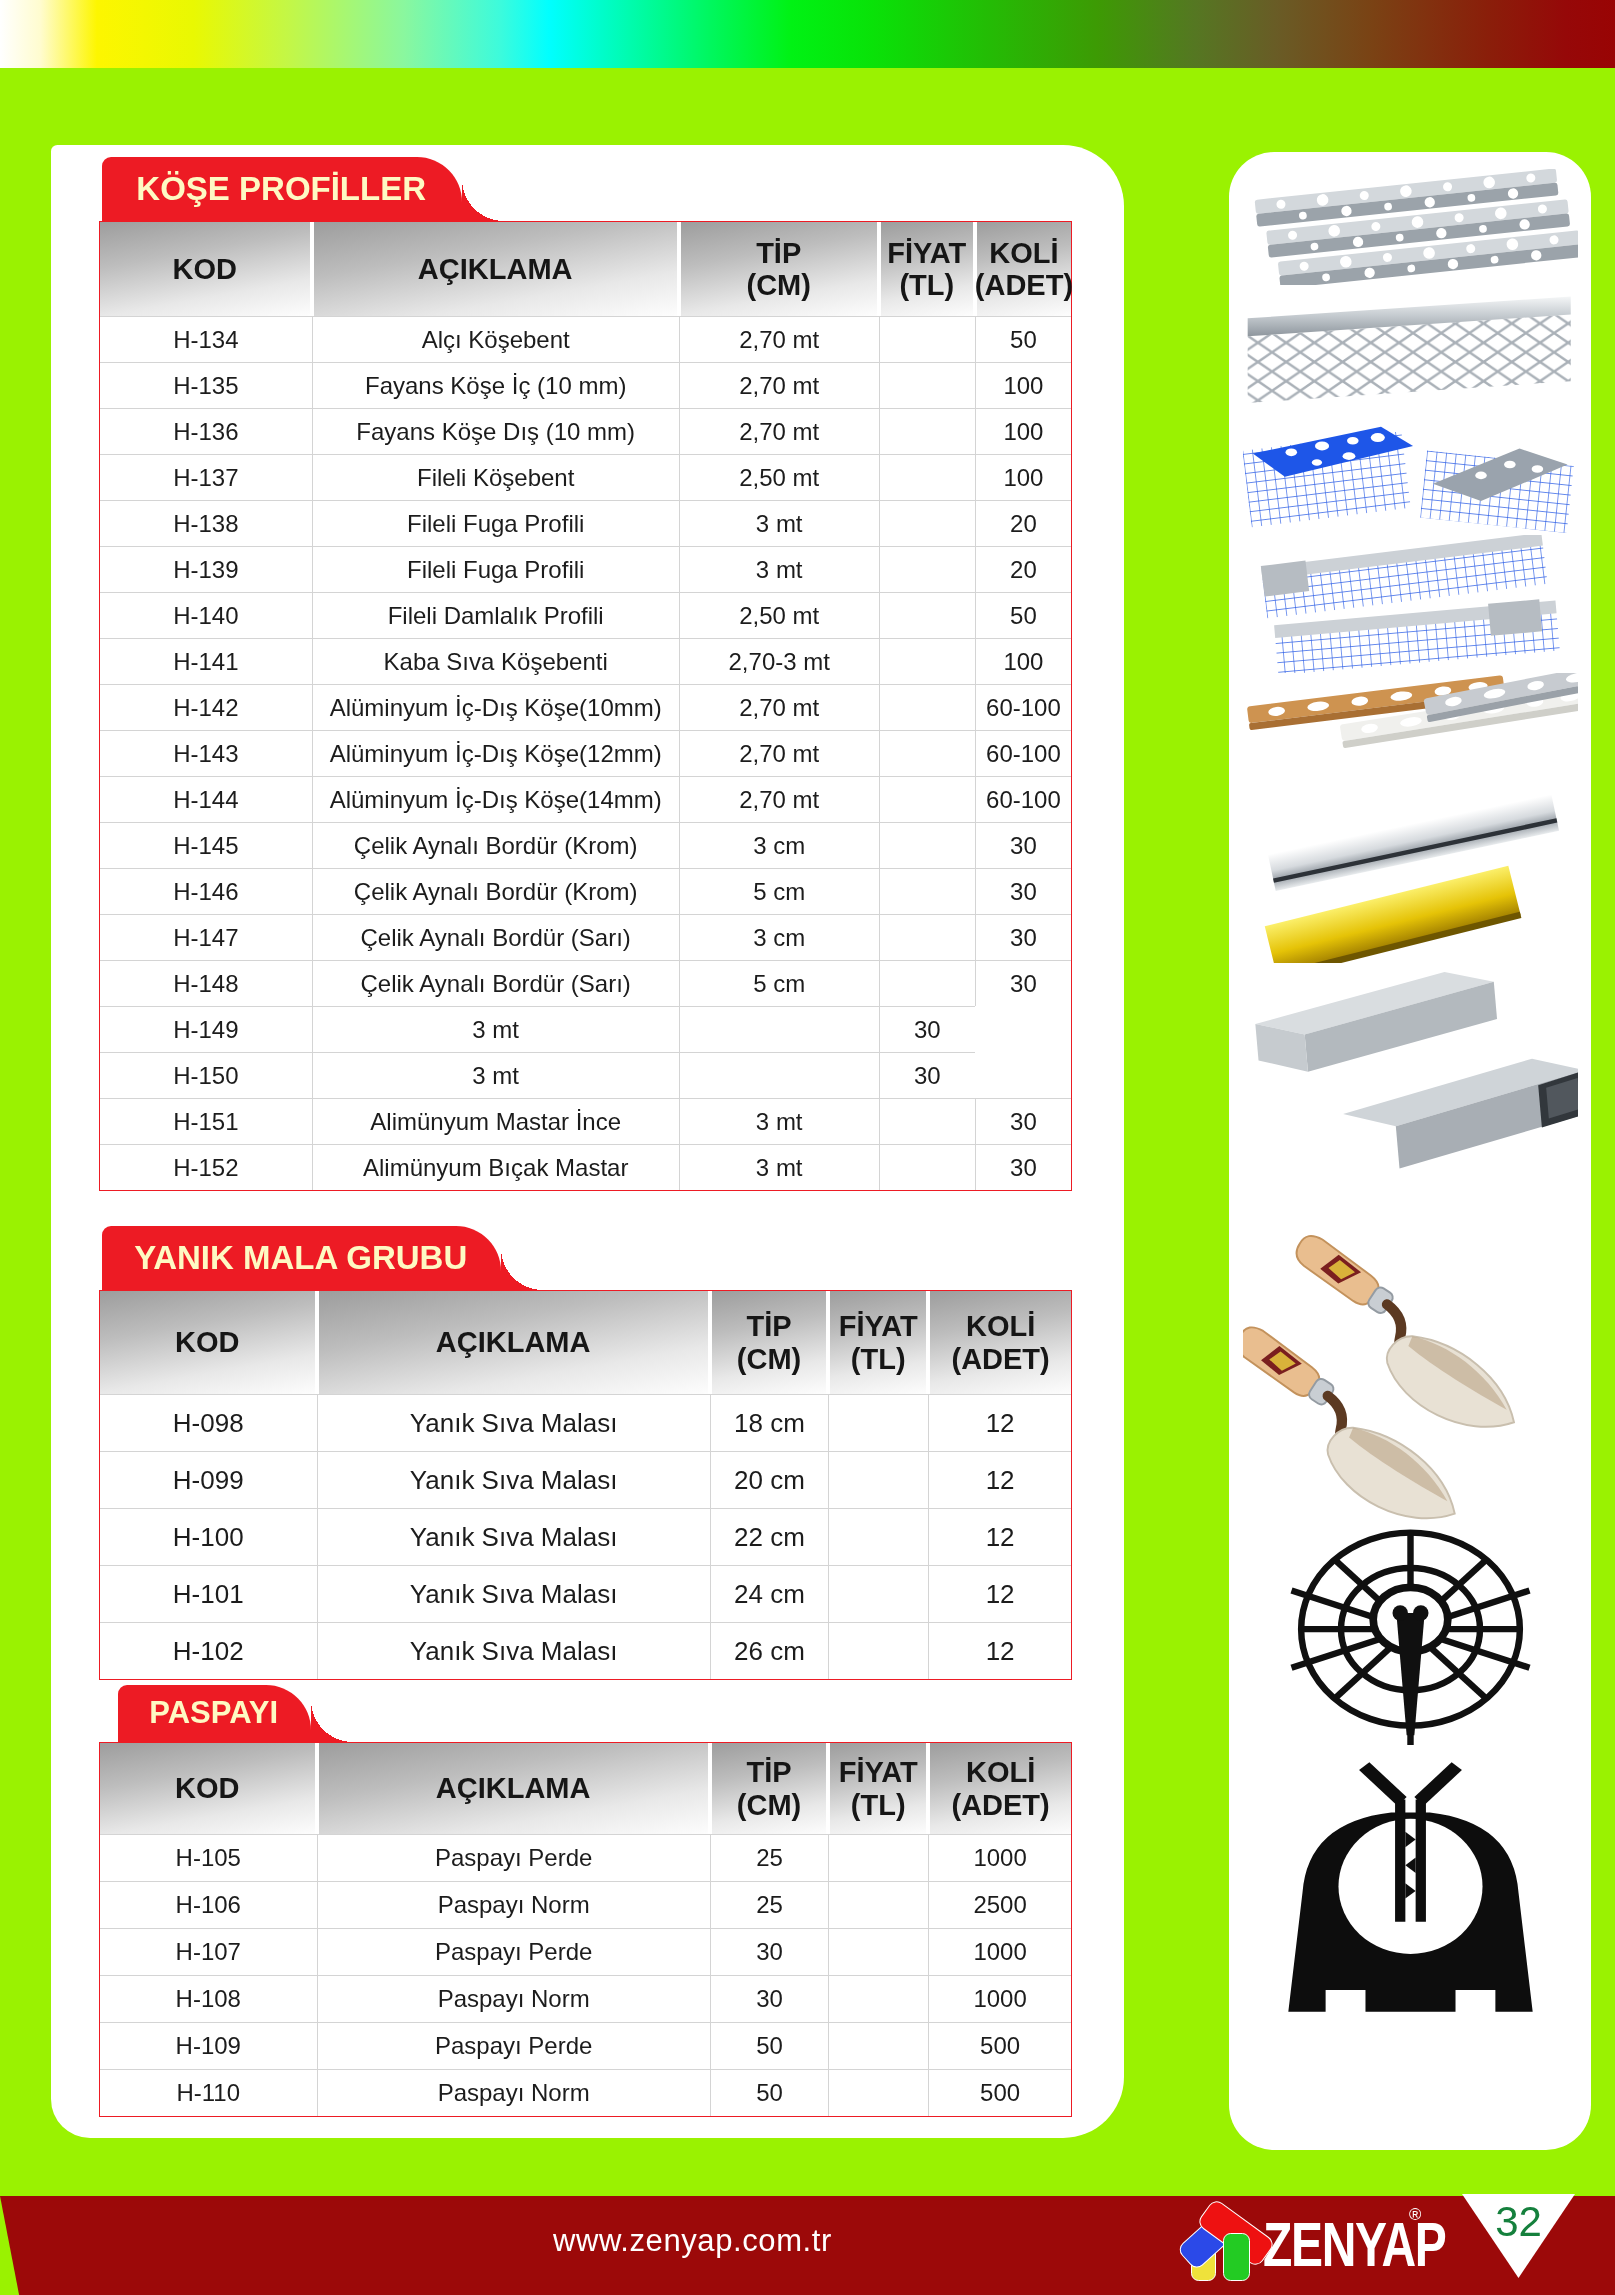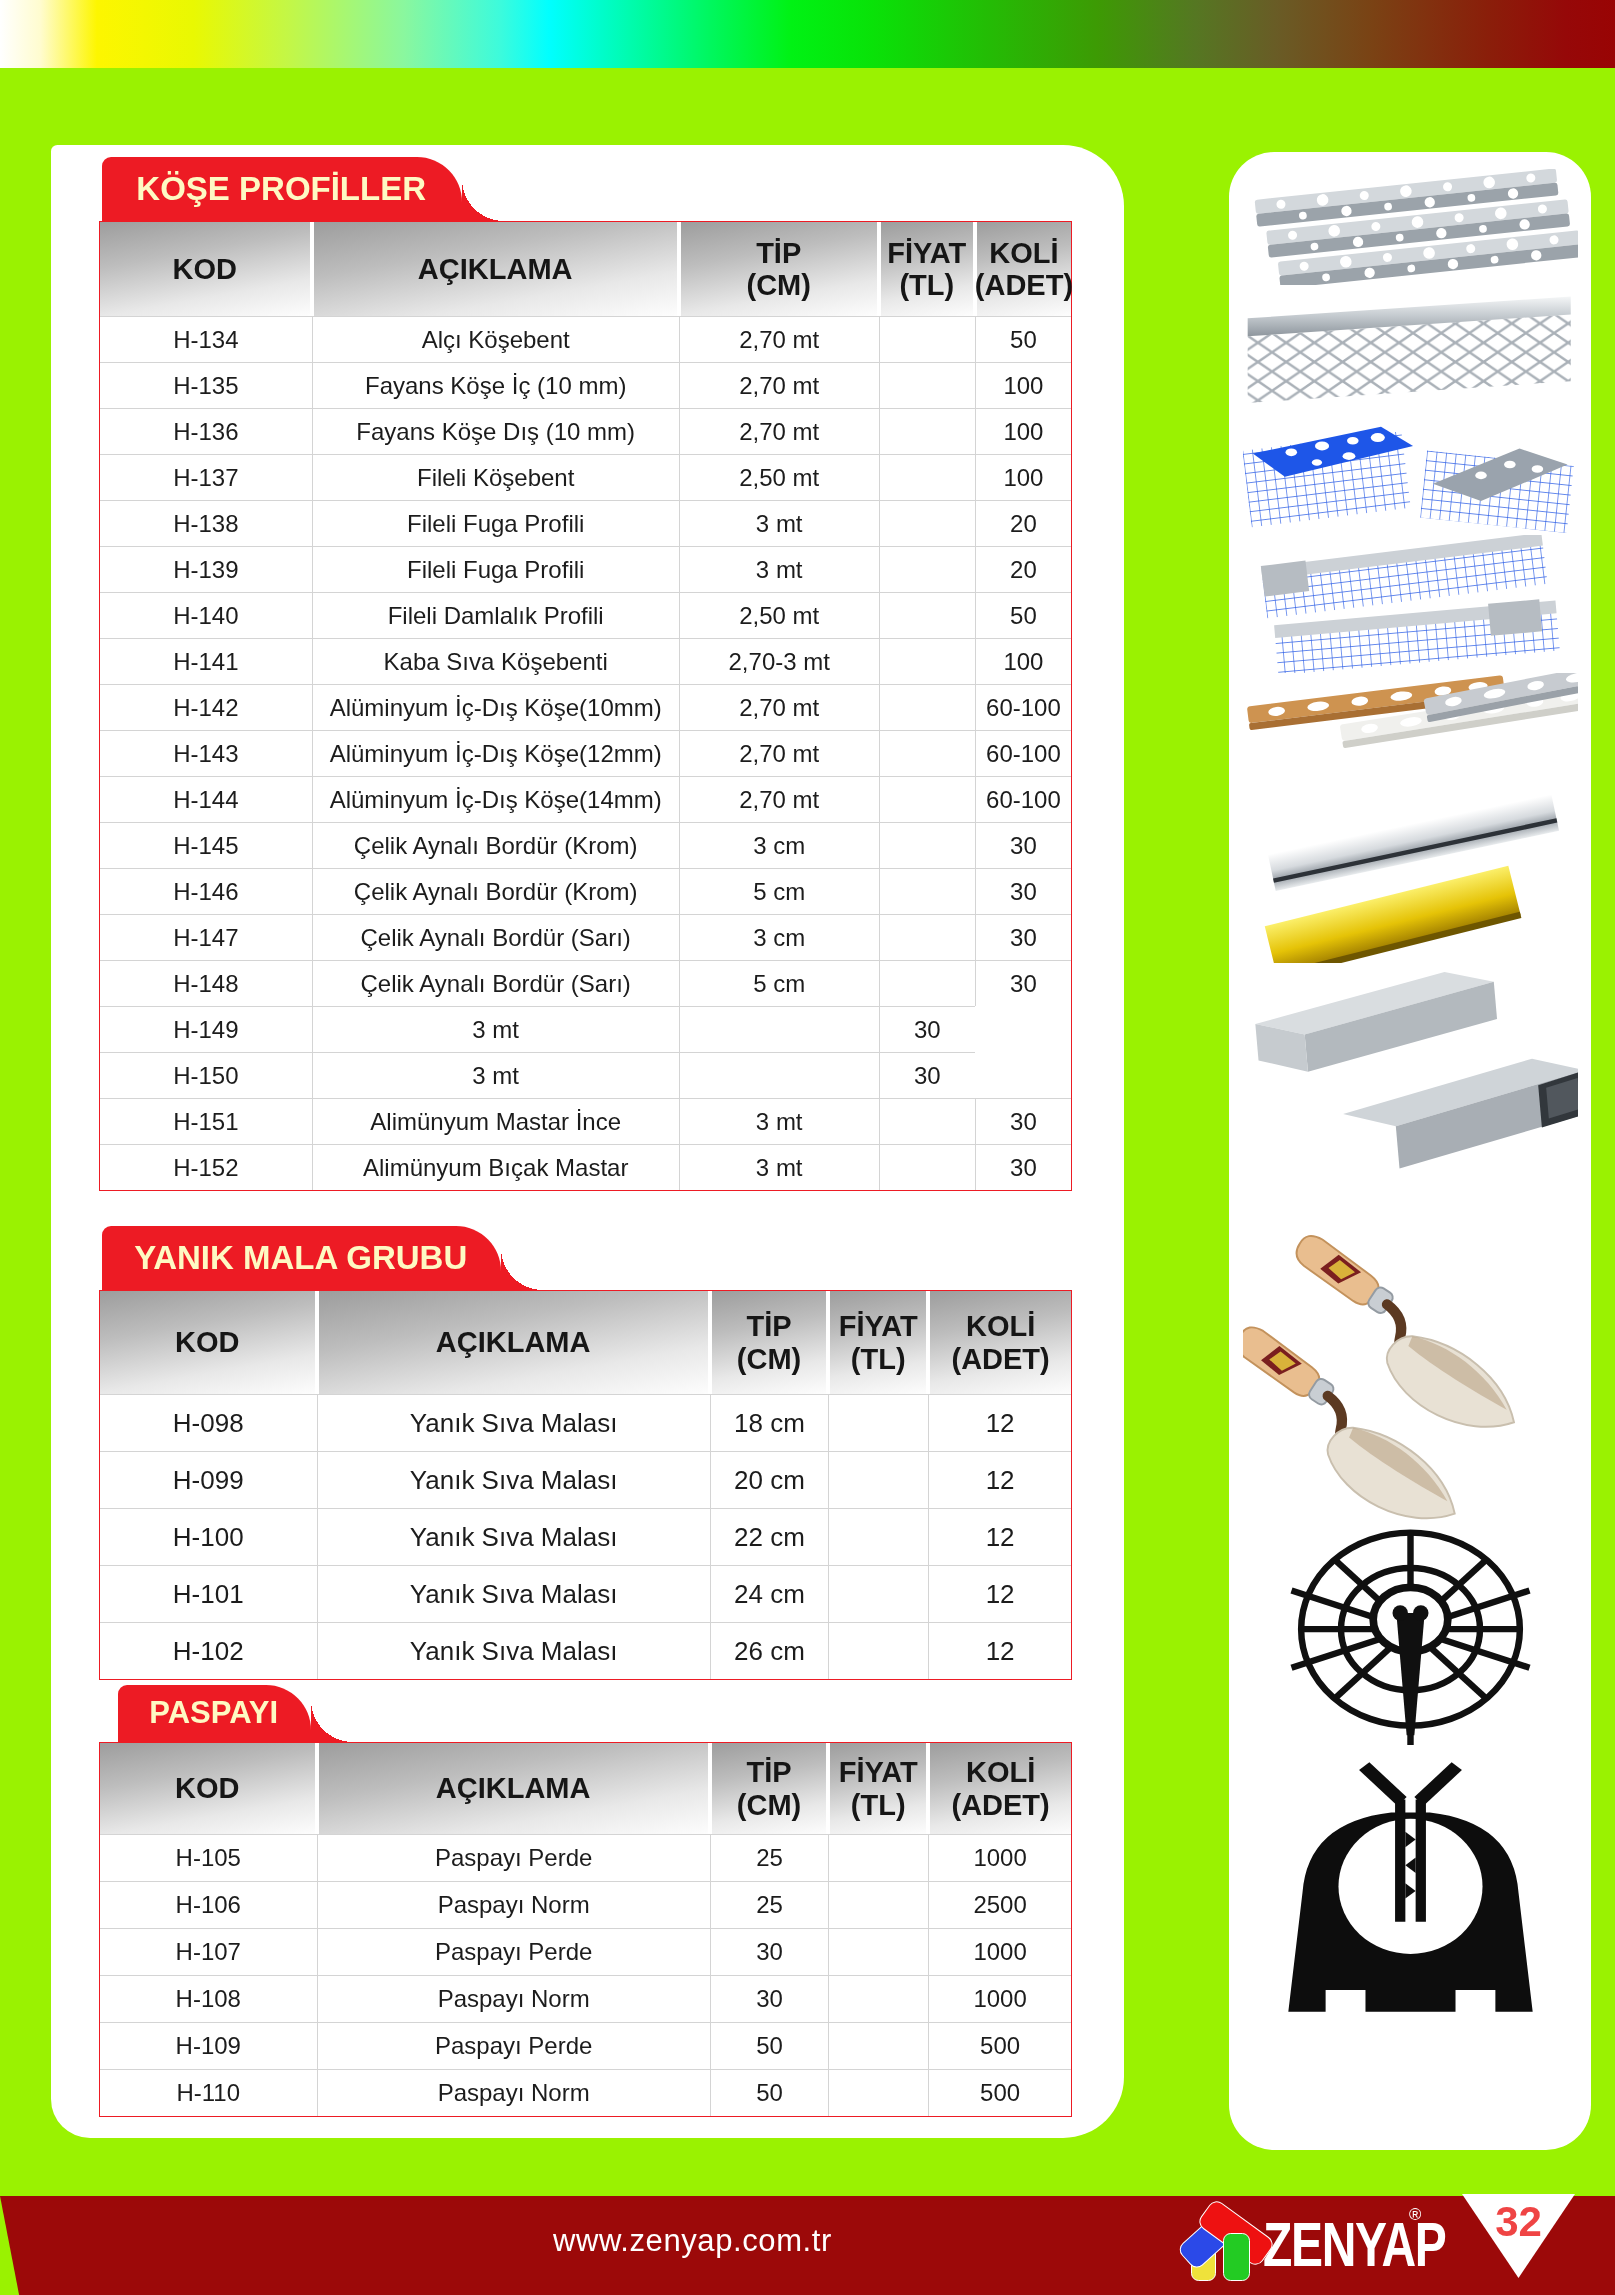--- a/index.html
+++ b/index.html
@@ -100,21 +100,21 @@
     position:absolute;left:82px;top:3.9px;color:#fff;font-size:48px;font-weight:800;
     letter-spacing:-1.3px;transform:scaleY(1.30);transform-origin:top;white-space:nowrap;
   }
   .logo-reg{
     position:absolute;left:228px;top:0px;color:#fff;font-size:16.7px;font-weight:400;
   }
   .pennant{
     position:absolute;left:1462px;top:2194px;width:113px;height:84px;background:#ffffff;
     clip-path:polygon(0 0,100% 0,50% 100%);z-index:5;text-align:center;
   }
-  .pennant .page-num{display:block;margin-top:3.9px;color:#ef4444;font-size:42px;font-weight:bold;}
+  .pennant .page-num{display:block;margin-top:3.9px;color:#15803d;font-size:42px;font-weight:normal;}
 </style>
 </head>
 <body>
 
 <div class="grad-bar"></div>
 
 <div class="panel-left">
 
   <div class="tab" style="left:51px;top:11.6px;min-width:360px;">
     <span class="tab-label">KÖŞE PROFİLLER</span>

